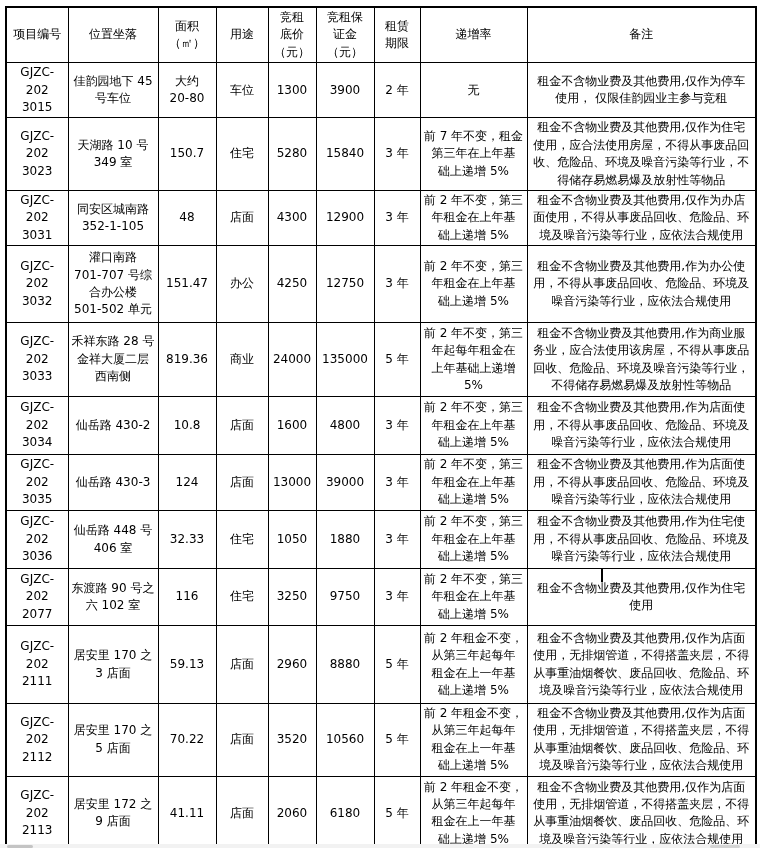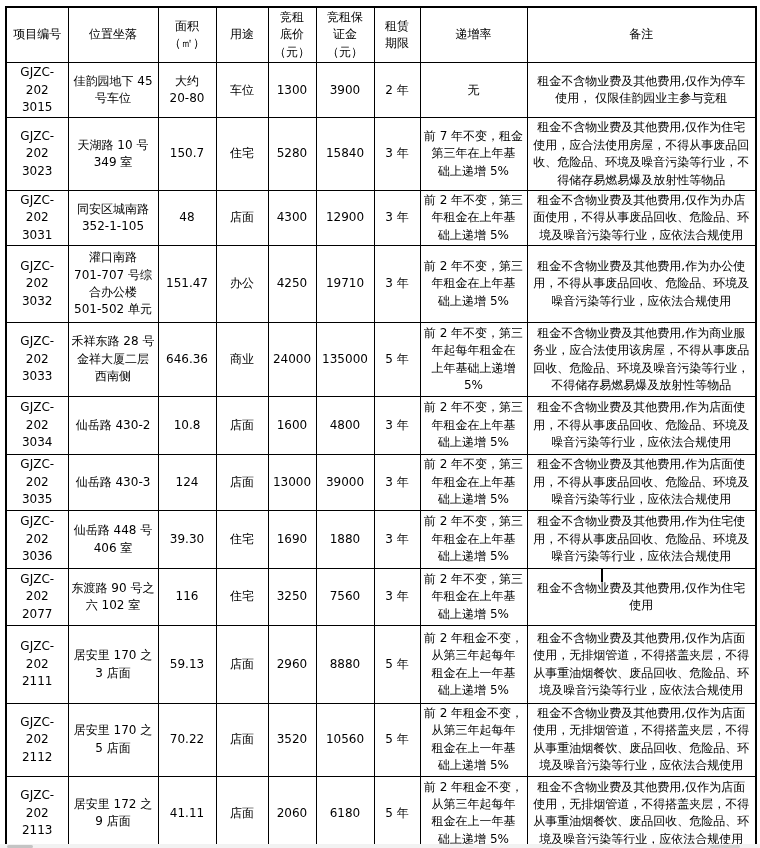--- a/index.html
+++ b/index.html
@@ -144,36 +144,36 @@
         <tr>
           <td>GJZC-202
 3032</td>
           <td>灌口南路
 701-707 号综
 合办公楼
 501-502 单元</td>
           <td>151.47</td>
           <td>办公</td>
           <td>4250</td>
-          <td>19710</td>
+          <td>12750</td>
           <td>3 年</td>
           <td>前 2 年不变，第三
 年租金在上年基
 础上递增 5%</td>
           <td>租金不含物业费及其他费用,作为办公使
 用，不得从事废品回收、危险品、环境及
 噪音污染等行业，应依法合规使用</td>
         </tr>
         <tr>
           <td>GJZC-202
 3033</td>
           <td>禾祥东路 28 号
 金祥大厦二层
 西南侧</td>
-          <td>646.36</td>
+          <td>819.36</td>
           <td>商业</td>
           <td>24000</td>
           <td>135000</td>
           <td>5 年</td>
           <td>前 2 年不变，第三
 年起每年租金在
 上年基础上递增
 5%</td>
           <td>租金不含物业费及其他费用,作为商业服
 务业，应合法使用该房屋，不得从事废品
@@ -210,41 +210,41 @@
 础上递增 5%</td>
           <td>租金不含物业费及其他费用,作为店面使
 用，不得从事废品回收、危险品、环境及
 噪音污染等行业，应依法合规使用</td>
         </tr>
         <tr>
           <td>GJZC-202
 3036</td>
           <td>仙岳路 448 号
 406 室</td>
-          <td>39.30</td>
+          <td>32.33</td>
           <td>住宅</td>
-          <td>1690</td>
+          <td>1050</td>
           <td>1880</td>
           <td>3 年</td>
           <td>前 2 年不变，第三
 年租金在上年基
 础上递增 5%</td>
           <td>租金不含物业费及其他费用,作为住宅使
 用，不得从事废品回收、危险品、环境及
 噪音污染等行业，应依法合规使用</td>
         </tr>
         <tr>
           <td>GJZC-202
 2077</td>
           <td>东渡路 90 号之
 六 102 室</td>
           <td>116</td>
           <td>住宅</td>
           <td>3250</td>
-          <td>7560</td>
+          <td>9750</td>
           <td>3 年</td>
           <td>前 2 年不变，第三
 年租金在上年基
 础上递增 5%</td>
           <td>租金不含物业费及其他费用,仅作为住宅
 使用</td>
         </tr>
         <tr>
           <td>GJZC-202
 2111</td>

